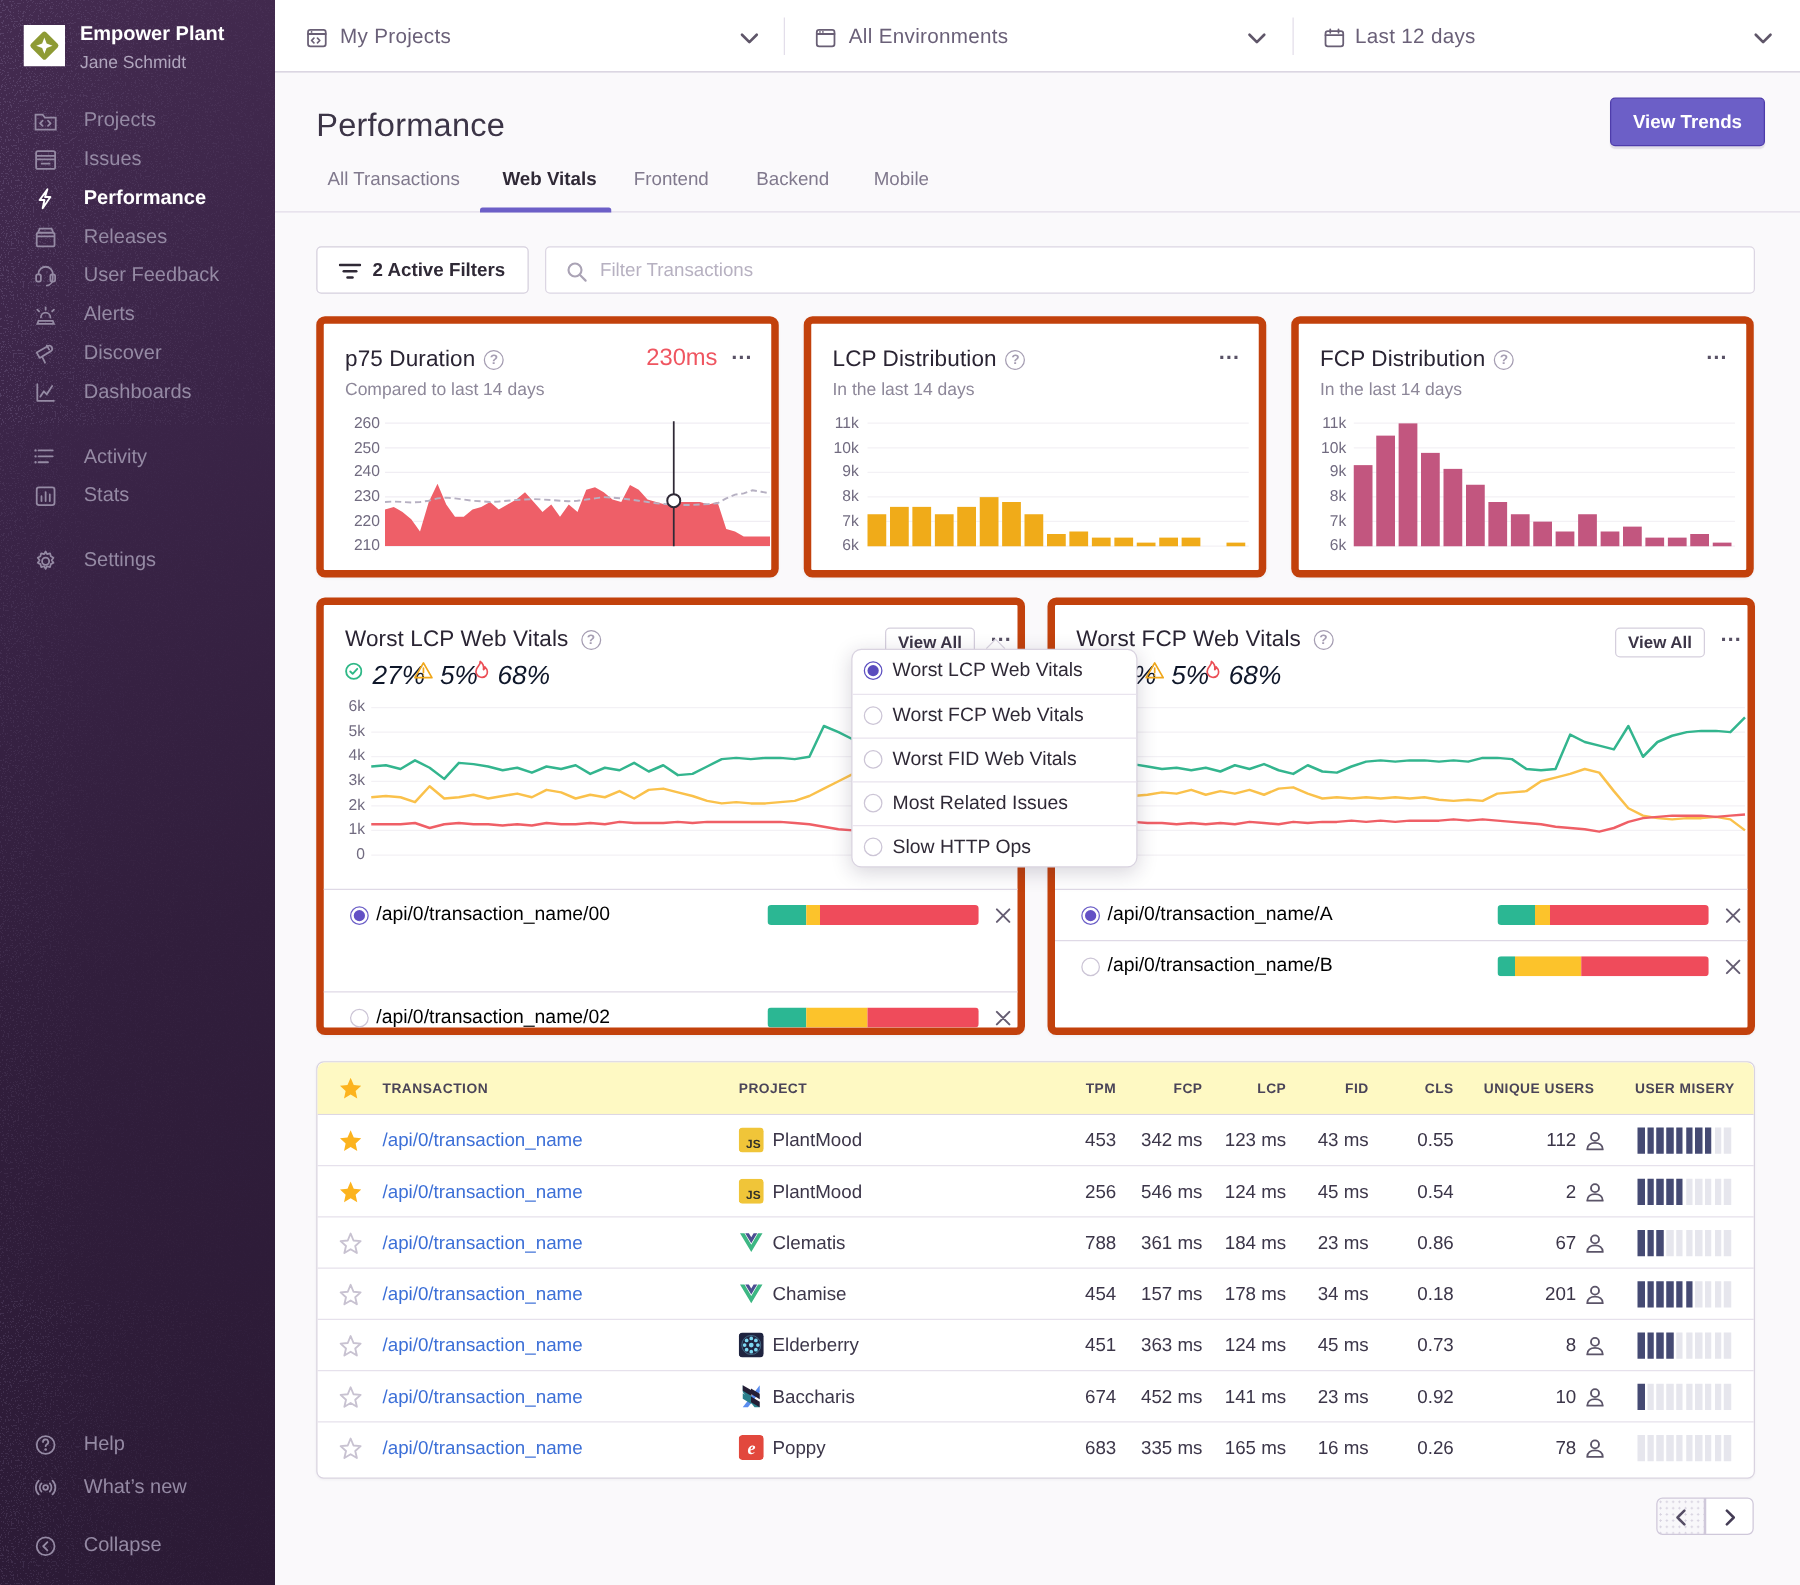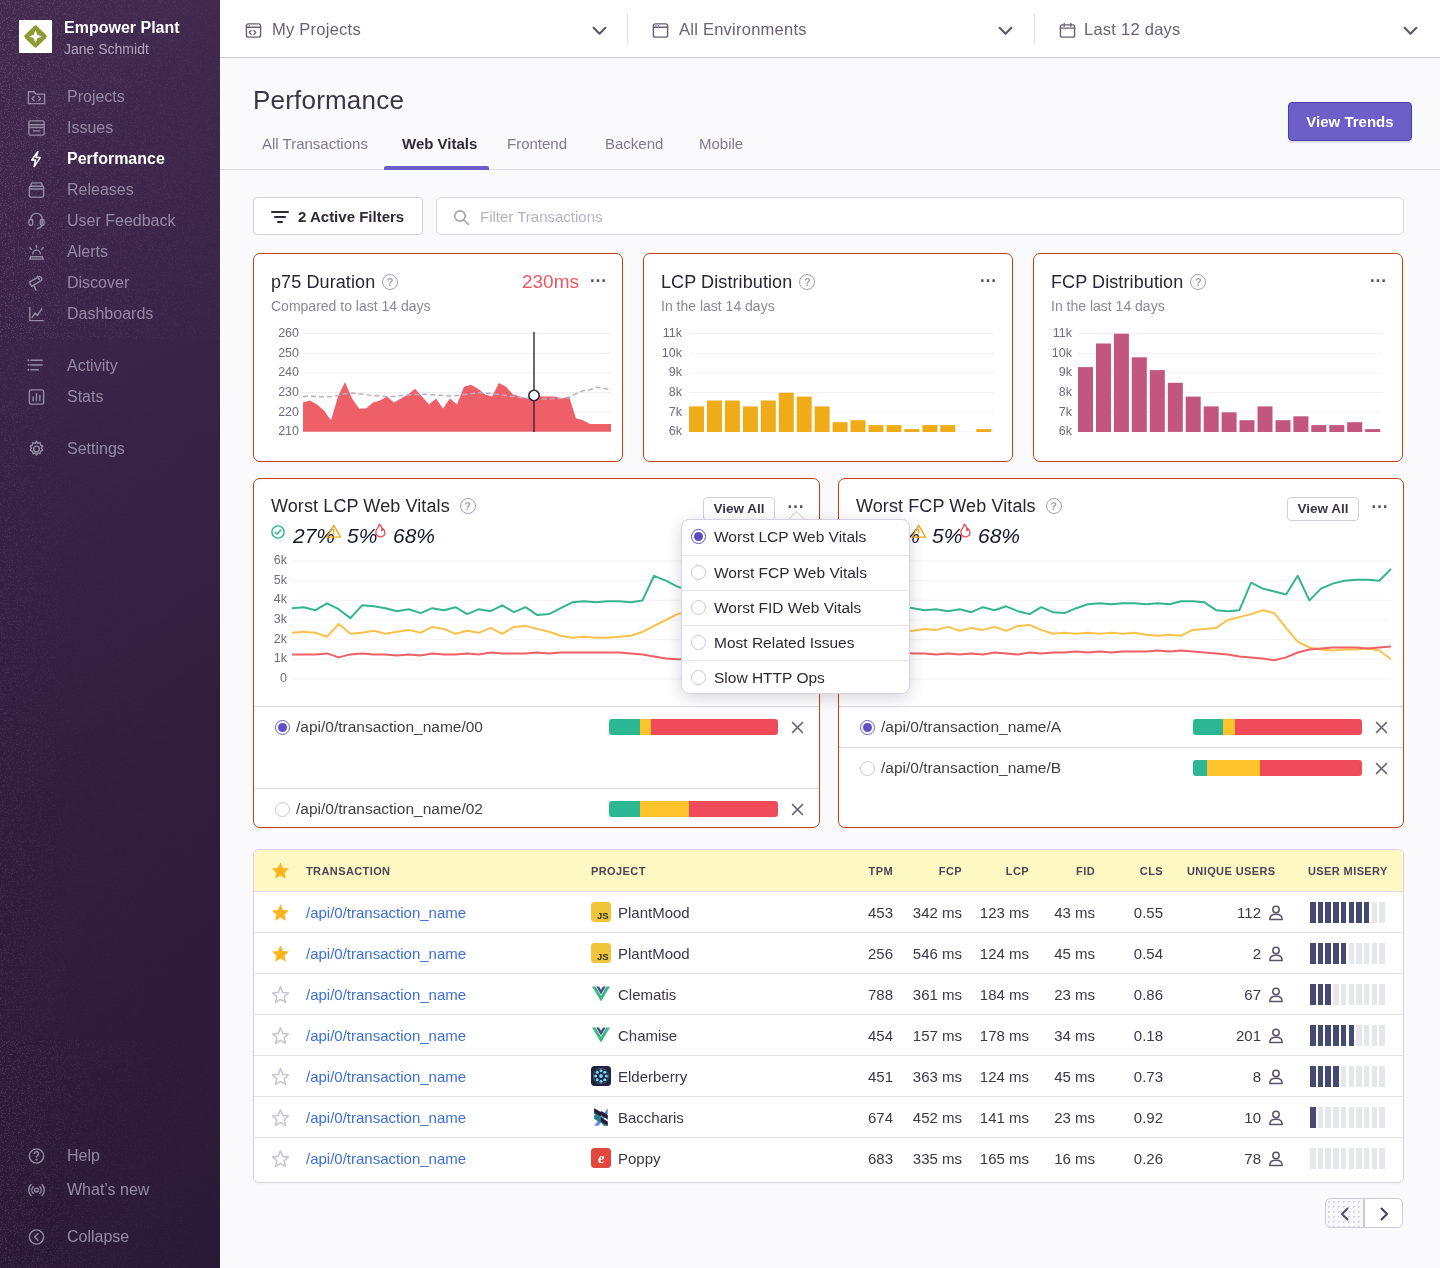--- a/index.html
+++ b/index.html
@@ -22,44 +22,44 @@
   
   .topbar { position:absolute; left:220px; top:0; width:1220px; height:58px; background:#fff; border-bottom:1px solid #cfc9d9; }
   .tb-ic { position:absolute; top:22px; width:17px; height:17px; }
   .tb-label { position:absolute; top:20px; font-size:16.5px; letter-spacing:.25px; color:#6a6078; }
   .tb-chev { position:absolute; top:26px; width:15px; height:10px; }
   .tb-div { position:absolute; top:14px; width:1px; height:30px; background:#e3deea; }
 
   
   .pagehead { position:absolute; left:220px; top:59px; width:1220px; height:111px; background:#faf9fb; border-bottom:1px solid #e2dce9; }
   .ph-title { position:absolute; left:33px; top:26px; font-size:26px; color:#3c3547; letter-spacing:.2px; }
-  .btn-trends { position:absolute; right:28px; top:19px; width:124px; height:39px; background:#6c5fc7; border:1px solid #4e3cab; border-radius:4px; color:#fff; font-size:15px; font-weight:bold; text-align:center; line-height:37px; box-shadow:0 2px 1px rgba(50,30,100,.12);margin-top:24px; }
+  .btn-trends { position:absolute; right:28px; top:19px; width:124px; height:39px; background:#6c5fc7; border:1px solid #4e3cab; border-radius:4px; color:#fff; font-size:15px; font-weight:bold; text-align:center; line-height:37px; box-shadow:0 2px 1px rgba(50,30,100,.12); }
   .tab { position:absolute; top:76px; font-size:15px; color:#80798d; }
   .tab.on { color:#2f2936; font-weight:bold; }
   .tab-bar { position:absolute; top:107px; height:4px; background:#6c5fc7; border-radius:2px 2px 0 0; }
 
   
   .btn-filters { position:absolute; left:253px; top:197px; width:170px; height:38px; background:#fff; border:1px solid #d5cfdd; border-radius:4px; font-size:15px; font-weight:bold; color:#2f2936; }
   .btn-filters .tx { position:absolute; left:44px; top:10px; }
   .search { position:absolute; left:436px; top:197px; width:968px; height:38px; background:#fff; border:1px solid #dcd6e3; border-radius:4px; }
   .search .ph { position:absolute; left:43px; top:10px; font-size:15px; color:#b7b1c1; }
 
   
-  .card { position:absolute; background:#fff; border:1px solid #c2410c; border-radius:7px; box-shadow:0 1px 2px rgba(60,50,80,.04); }
+  .card { position:absolute; background:#fff; border:6px solid #c2410c; border-radius:7px; box-shadow:0 1px 2px rgba(60,50,80,.04); }
   .c-title { position:absolute; font-size:18px; color:#2a2433; letter-spacing:.1px; }
   .c-sub { position:absolute; font-size:14px; color:#8d8799; }
   .dots { position:absolute; font-size:17px; letter-spacing:1.5px; color:#585165; font-weight:bold; }
   .qm { display:inline-block; width:16px; height:16px; border:1px solid #a59db2; border-radius:50%; color:#a59db2; font-size:11px; font-weight:bold; text-align:center; line-height:15px; vertical-align:2px; margin-left:7px; }
   .axlab { position:absolute; font-size:12.5px; color:#716b80; text-align:right; width:36px; }
 
   
   .viewall { position:absolute; width:72px; height:24px; background:#fff; border:1px solid #d5cfdd; border-radius:4px; font-size:13.5px; font-weight:bold; color:#3c3547; text-align:center; line-height:22px; }
   .pct { position:absolute; font-size:21px; color:#0f172a;font-style:italic; }
   .vrow { position:absolute; left:0; width:100%; height:41px; border-top:1px solid #dfd9e6; }
-  .vrow .link { position:absolute; left:42px; top:11px; font-size:15.5px; color:#404040; }
+  .vrow .link { position:absolute; left:42px; top:11px; font-size:15.5px; color:#000000; }
   .radio { position:absolute; left:21px; top:13px; width:15px; height:15px; border-radius:50%; border:1.5px solid #ccc5d6; background:#fff; }
   .radio.sel { border-color:#6c5fc7; }
   .radio.sel::after { content:""; position:absolute; left:1.5px; top:1.5px; width:9px; height:9px; border-radius:50%; background:#6350c5; }
   .minibar { position:absolute; top:12px; height:16px; border-radius:3px; overflow:hidden; display:flex; }
   .x { position:absolute; top:14px; width:13px; height:13px; }
 
   
   .table { position:absolute; left:253px; top:849px; width:1151px; height:334px; background:#fff; border:1px solid #d9d3e0; border-radius:6px; box-shadow:0 1px 2px rgba(60,50,80,.05); }
   .thead { position:absolute; left:0; top:0; width:100%; height:42px; background:#fef9c3; border-bottom:1px solid #ddd7e3; border-radius:6px 6px 0 0; }
   .th { position:absolute; top:15px; font-size:11px; font-weight:bold; color:#4a4458; letter-spacing:.4px; }

